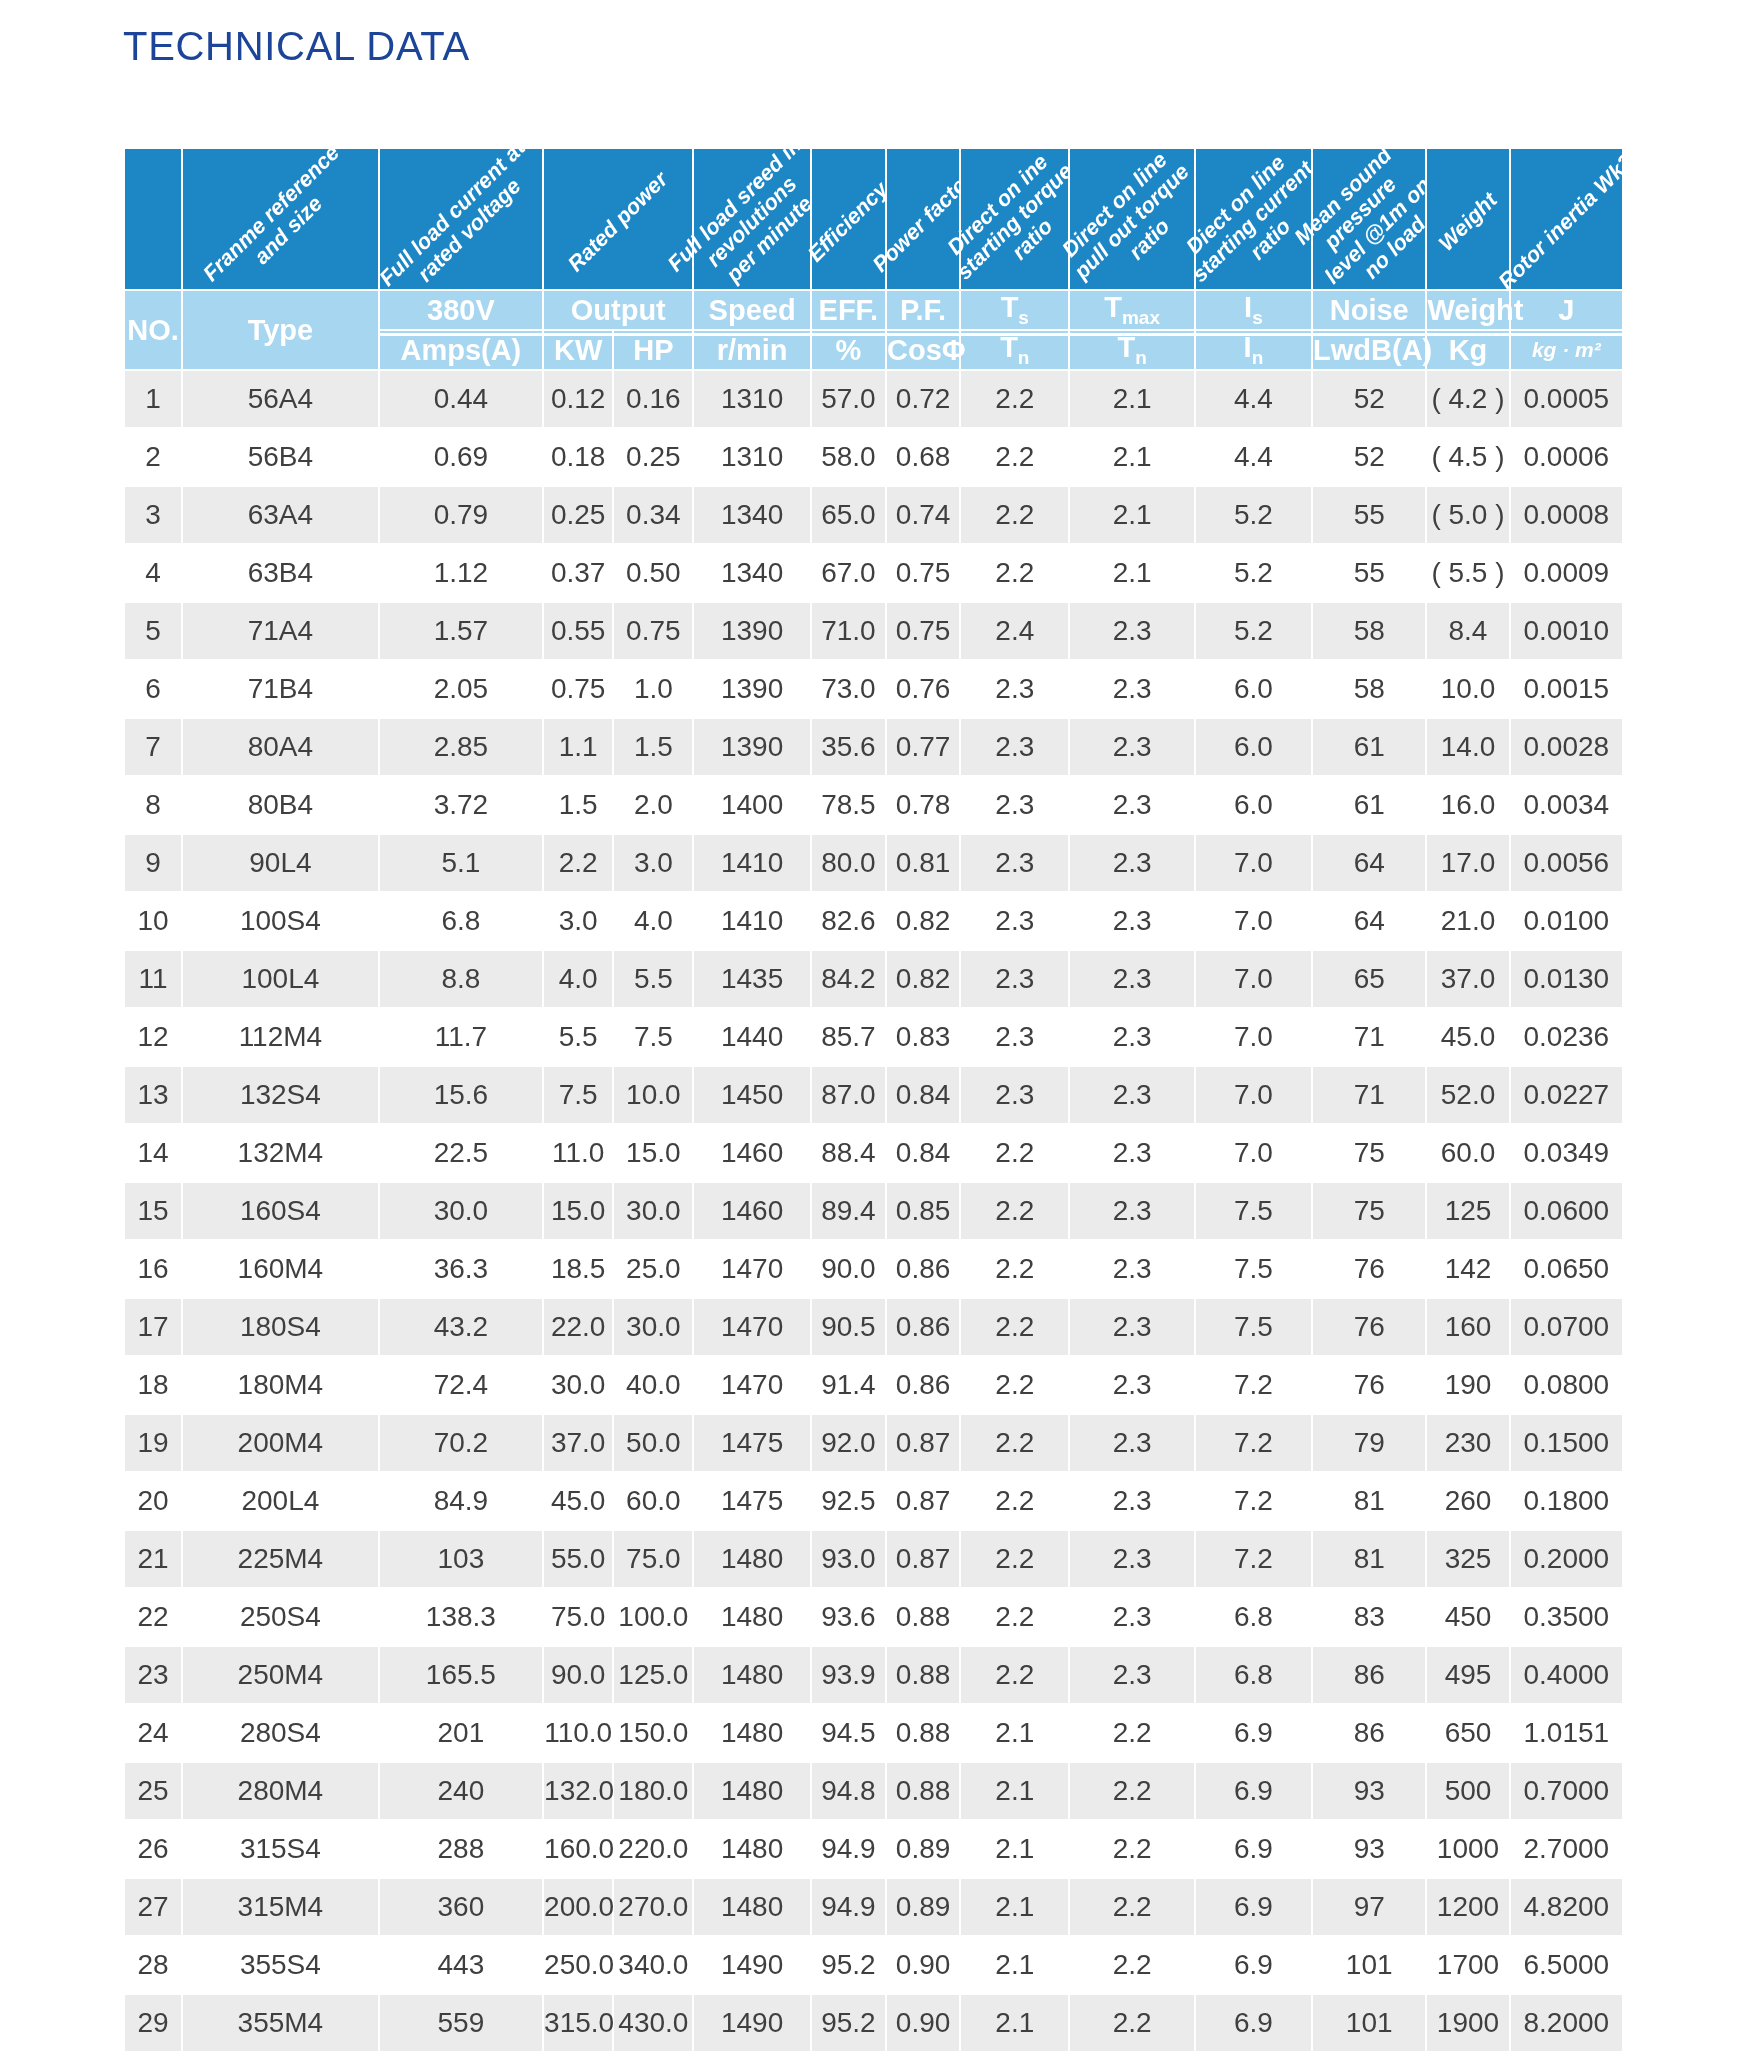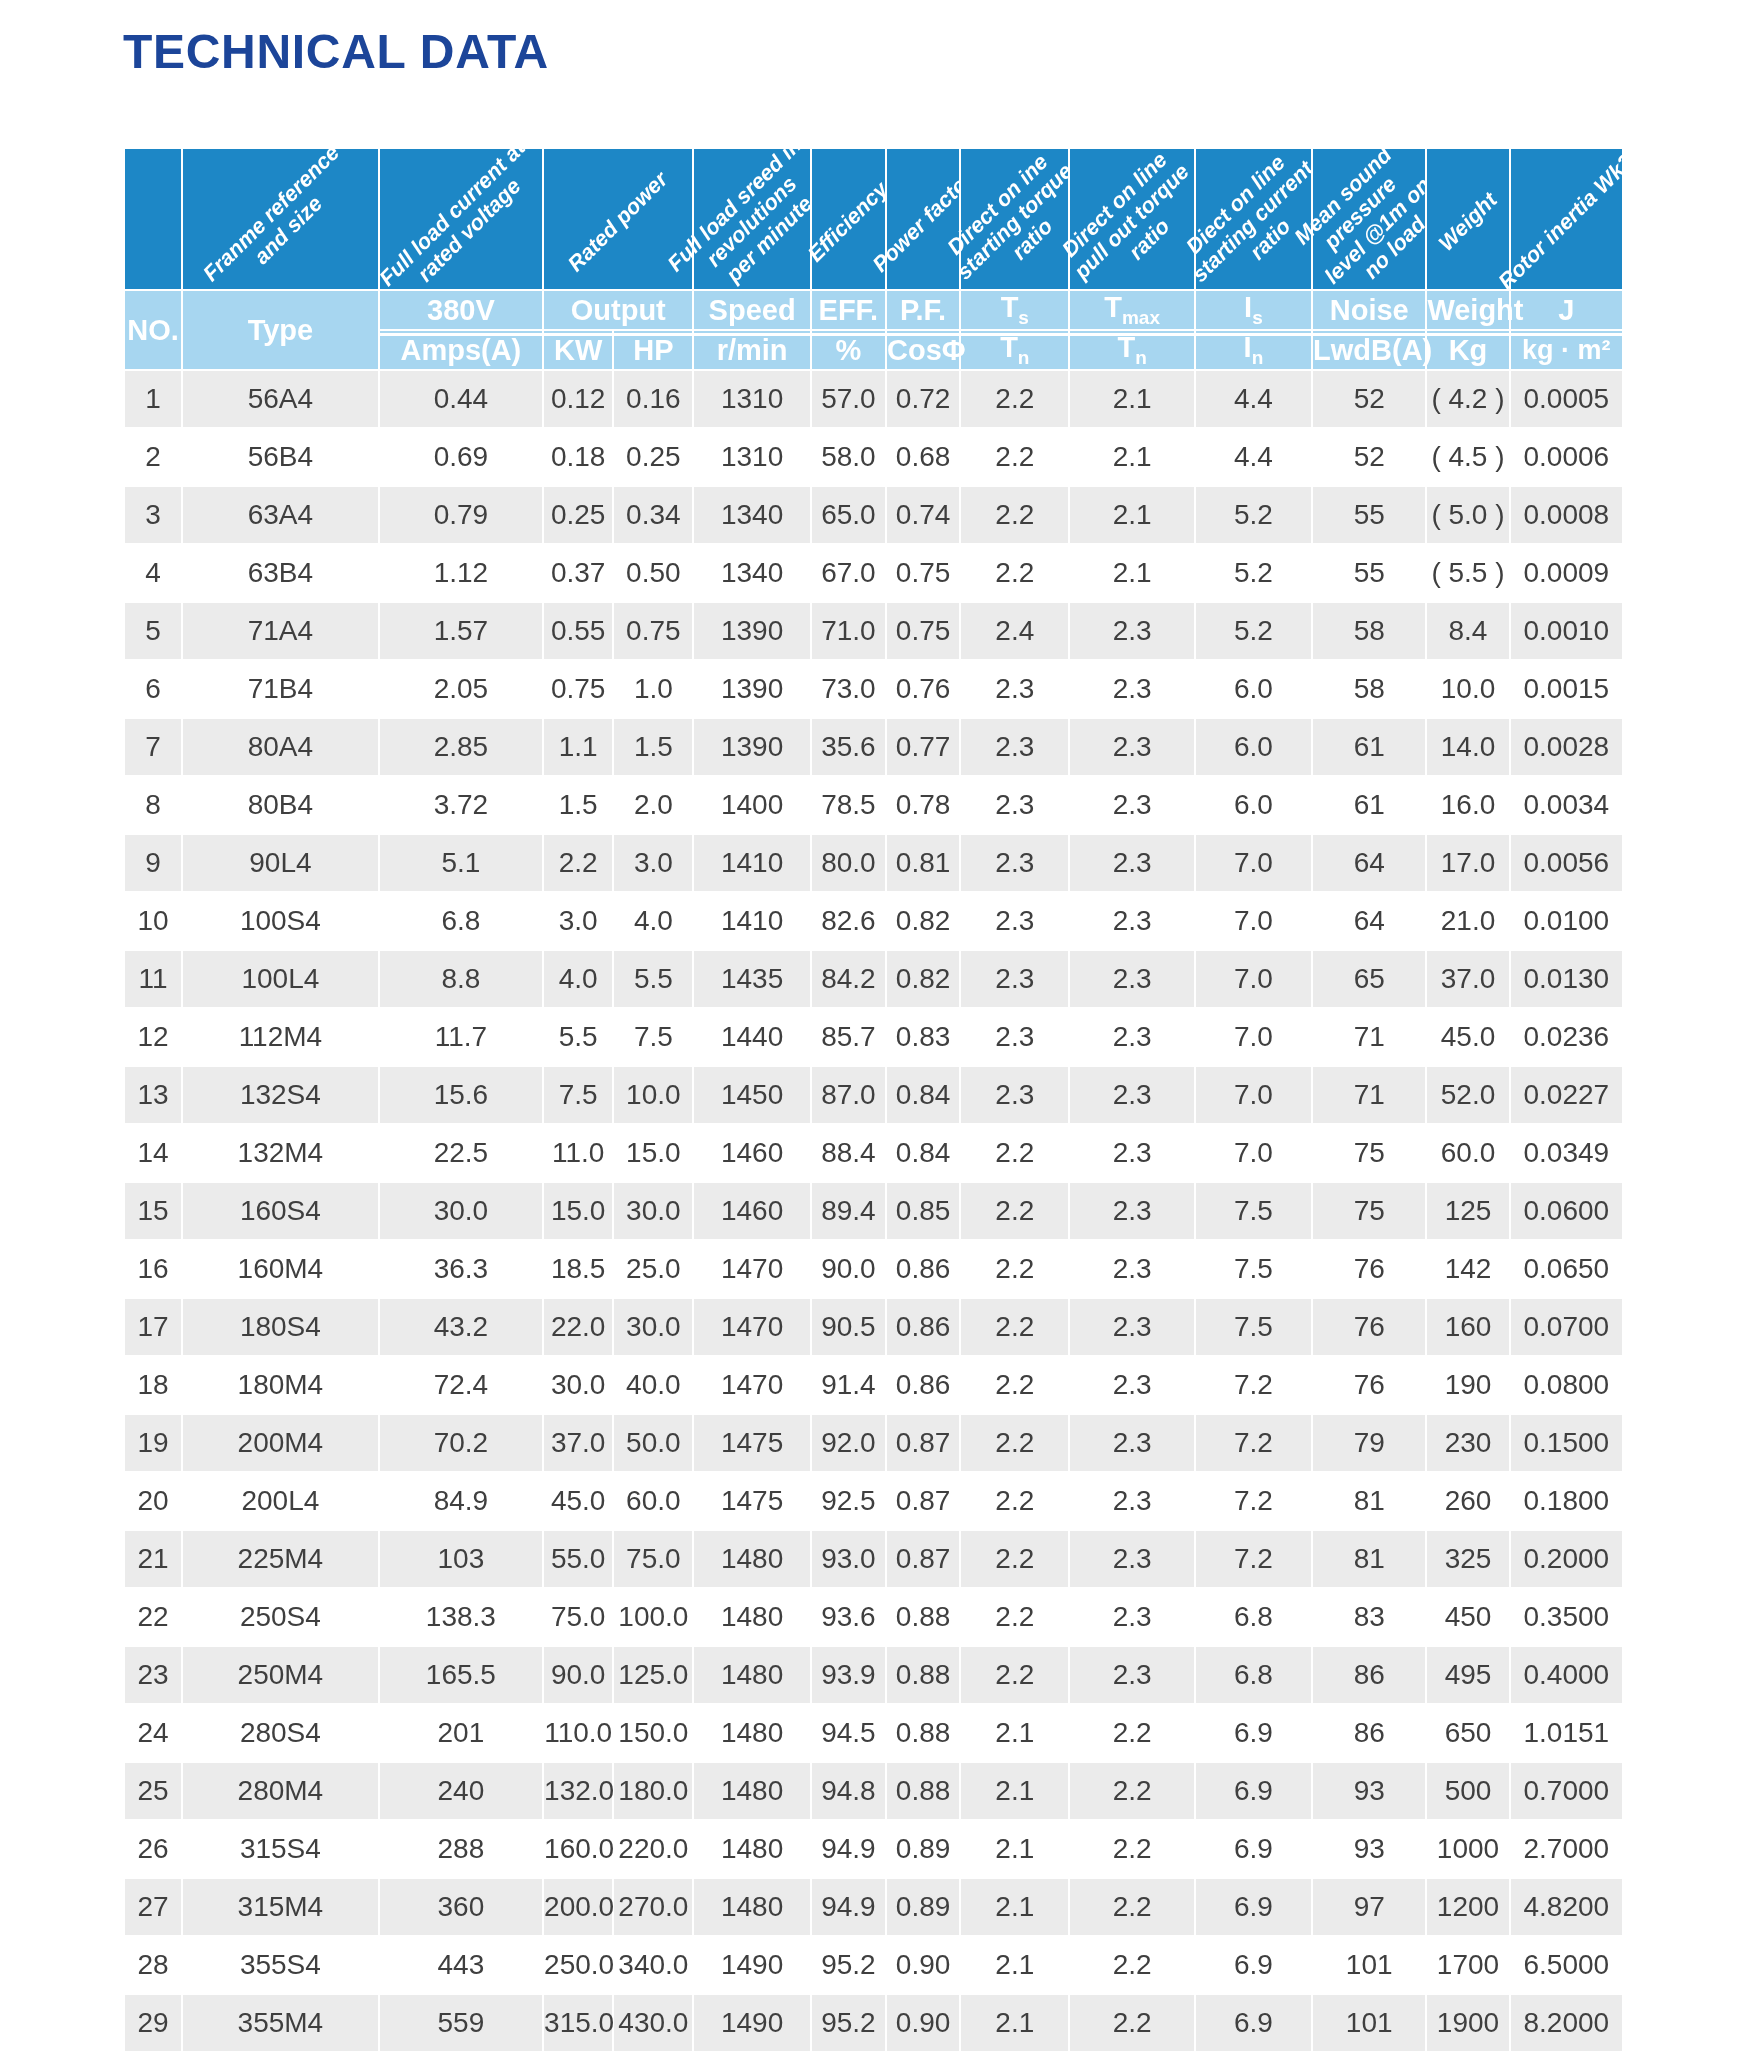--- a/index.html
+++ b/index.html
@@ -1,36 +1,36 @@
 <!DOCTYPE html>
 <html style="font-size:11.2px"><head>
 <meta charset="utf-8">
 <style>
   html,body{margin:0;padding:0;background:#ffffff;}
   .page{position:relative;width:1757px;height:2066px;background:#ffffff;
         font-family:"Liberation Sans",sans-serif;overflow:hidden;}
-  .title{position:absolute;left:123px;top:24px;font-size:48px;font-weight:bold;
+  .title{position:absolute;left:123px;top:24px;font-size:40px;font-weight:normal;
          color:#1c4599;letter-spacing:0.7px;}
   .subtitle{position:absolute;left:124px;top:92px;font-size:34px;font-weight:bold;
             color:#2a9ad5;word-spacing:18px;letter-spacing:0.7px;}
   .tblwrap{position:absolute;left:123px;top:147px;width:1505px;}
   table{border-collapse:separate;border-spacing:2.1px;table-layout:fixed;width:1501px;}
   th,td{padding:0;margin:0;}
   
   .diag th{height:140px;background:#1d87c6;position:relative;overflow:visible;}
   .rotlab{position:absolute;left:50%;top:52%;transform:translate(-50%,-50%) rotate(-45deg);
           color:#ffffff;font-style:italic;font-weight:bold;font-size:21.7px;line-height:1.12;
           white-space:pre-line;text-align:center;width:max-content;}
   
   .sub th{background:#a7d6f0;color:#ffffff;font-weight:bold;font-size:29px;
           height:38px;text-align:center;vertical-align:middle;white-space:nowrap;overflow:visible;}
   .sub2 th{background-image:linear-gradient(to bottom,#a7d6f0 0px,#a7d6f0 2.1px,
            #ffffff 2.1px,#ffffff 4.9px,#a7d6f0 4.9px);}
   .sub th sub{font-size:19px;}
-  th.small{font-size:27px;}
+  th.small{font-size:21px;font-style:italic;}
   
   tbody td{height:56px;text-align:center;vertical-align:middle;font-size:28px;
            color:#3f3f3f;white-space:nowrap;background:#ffffff;overflow:visible;}
   tbody tr:nth-child(odd) td{background:#ebebeb;}
 </style>
 </head>
 <body>
 
 <div class="page">
   <div class="title">TECHNICAL DATA</div>

